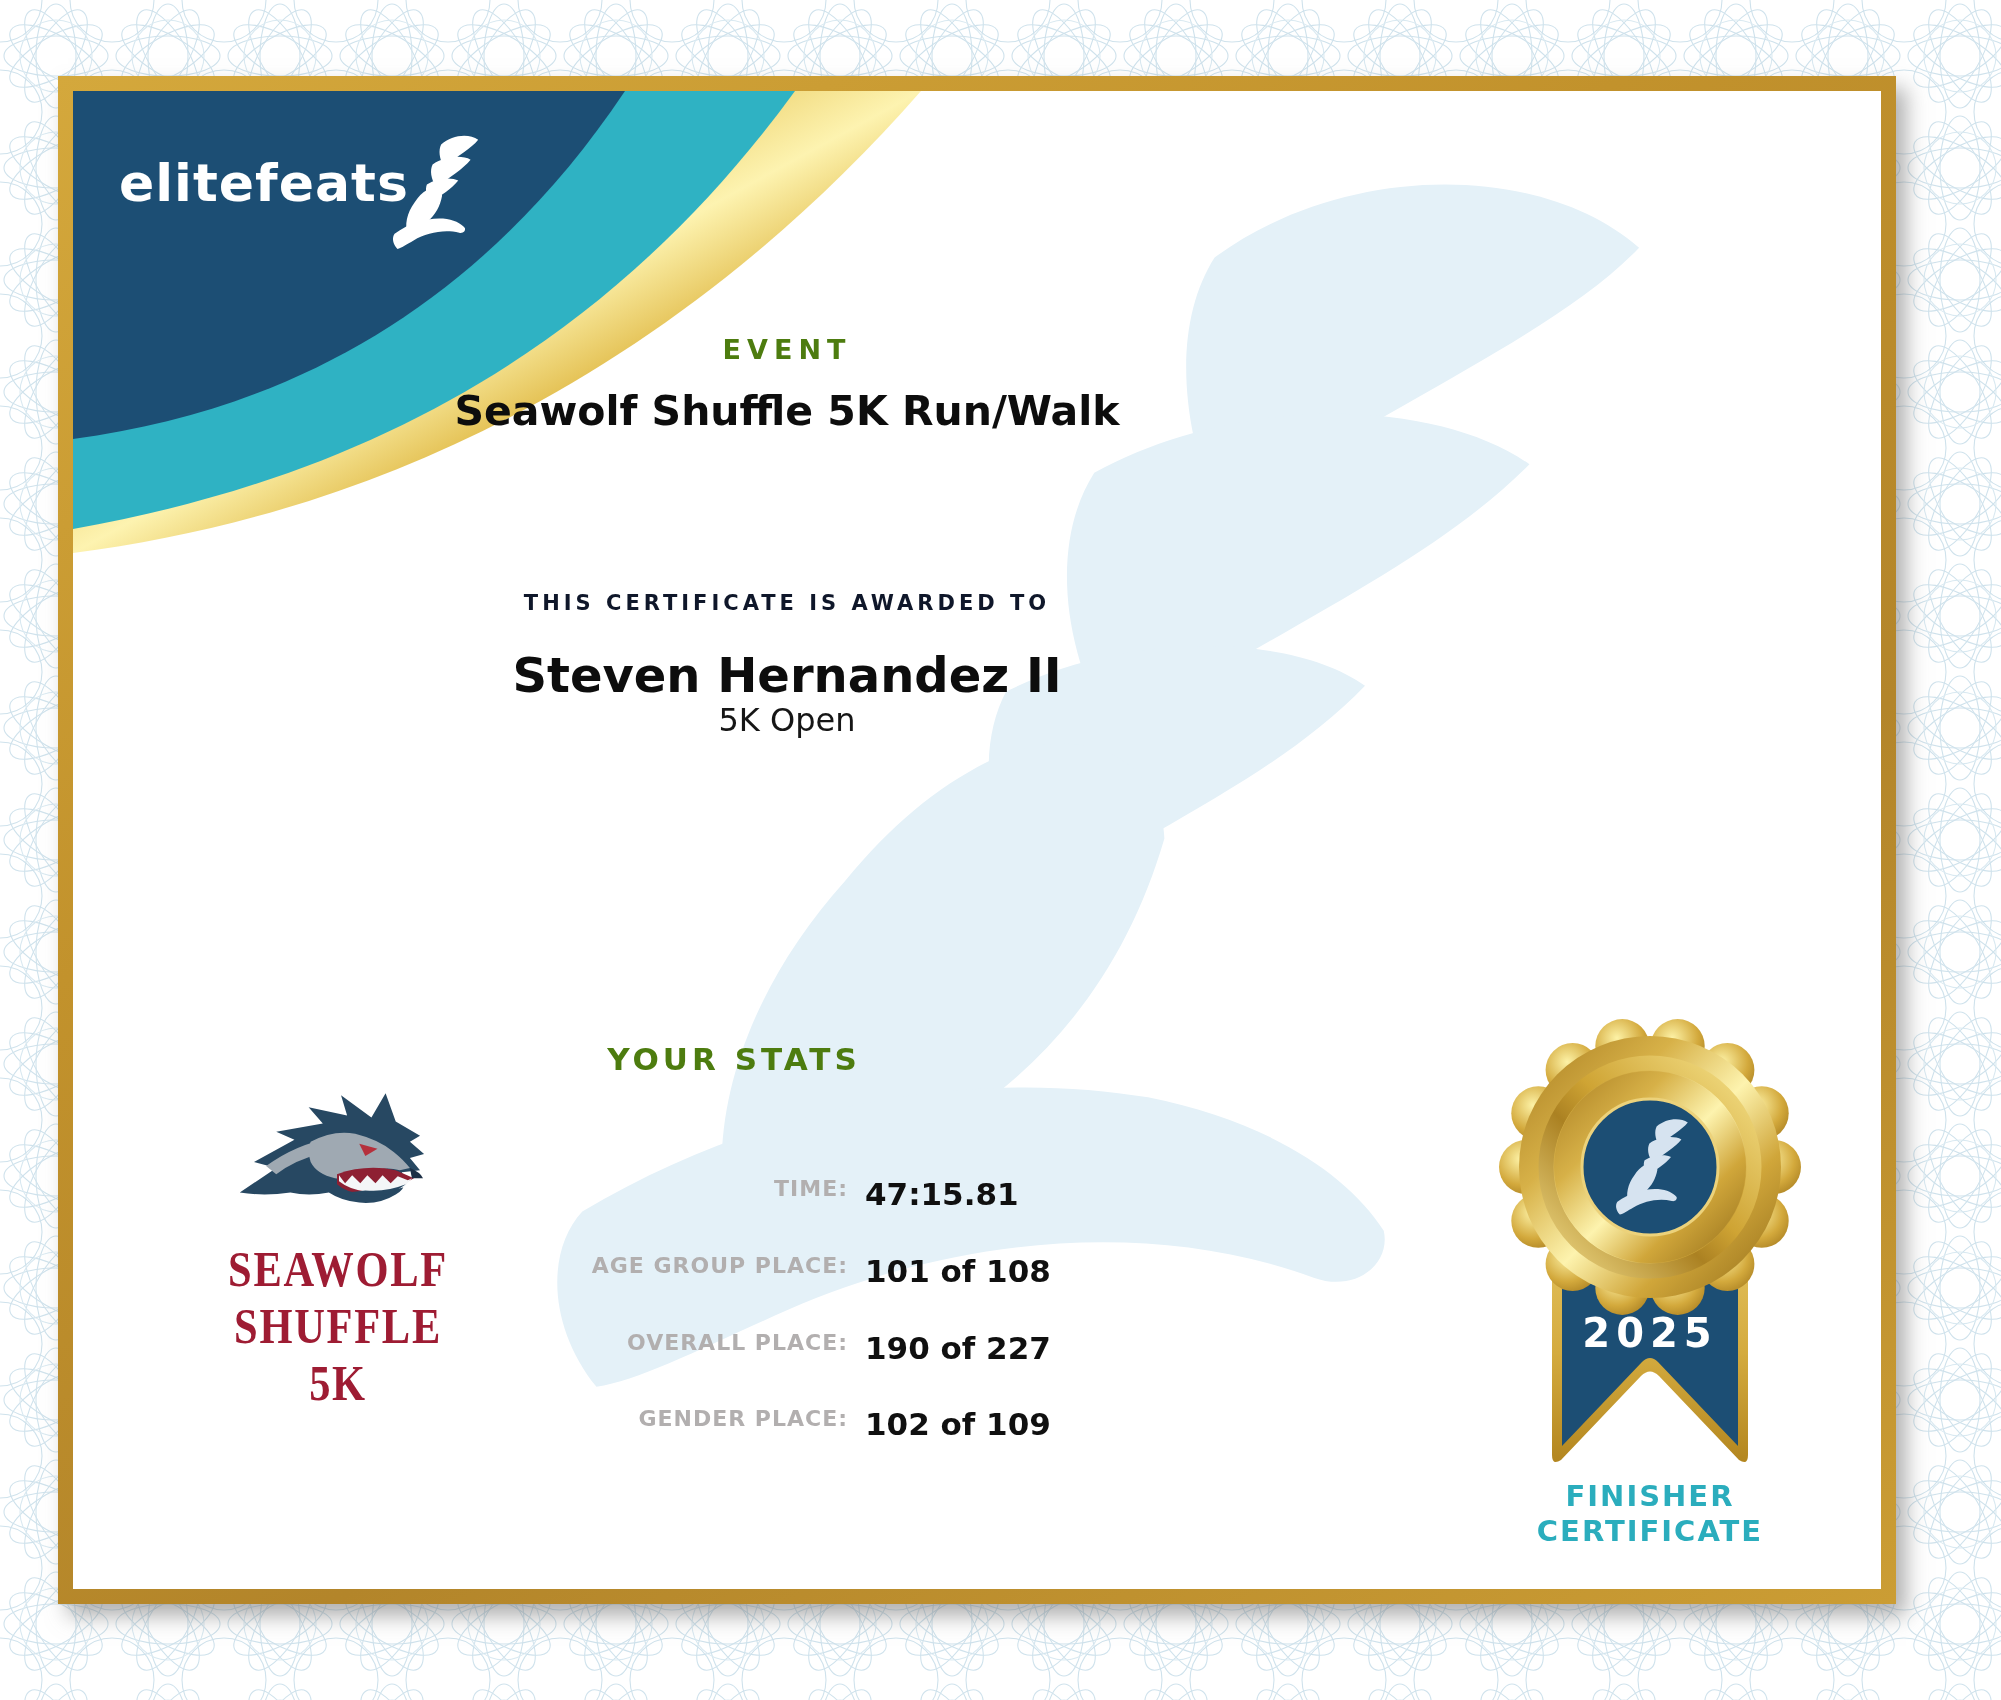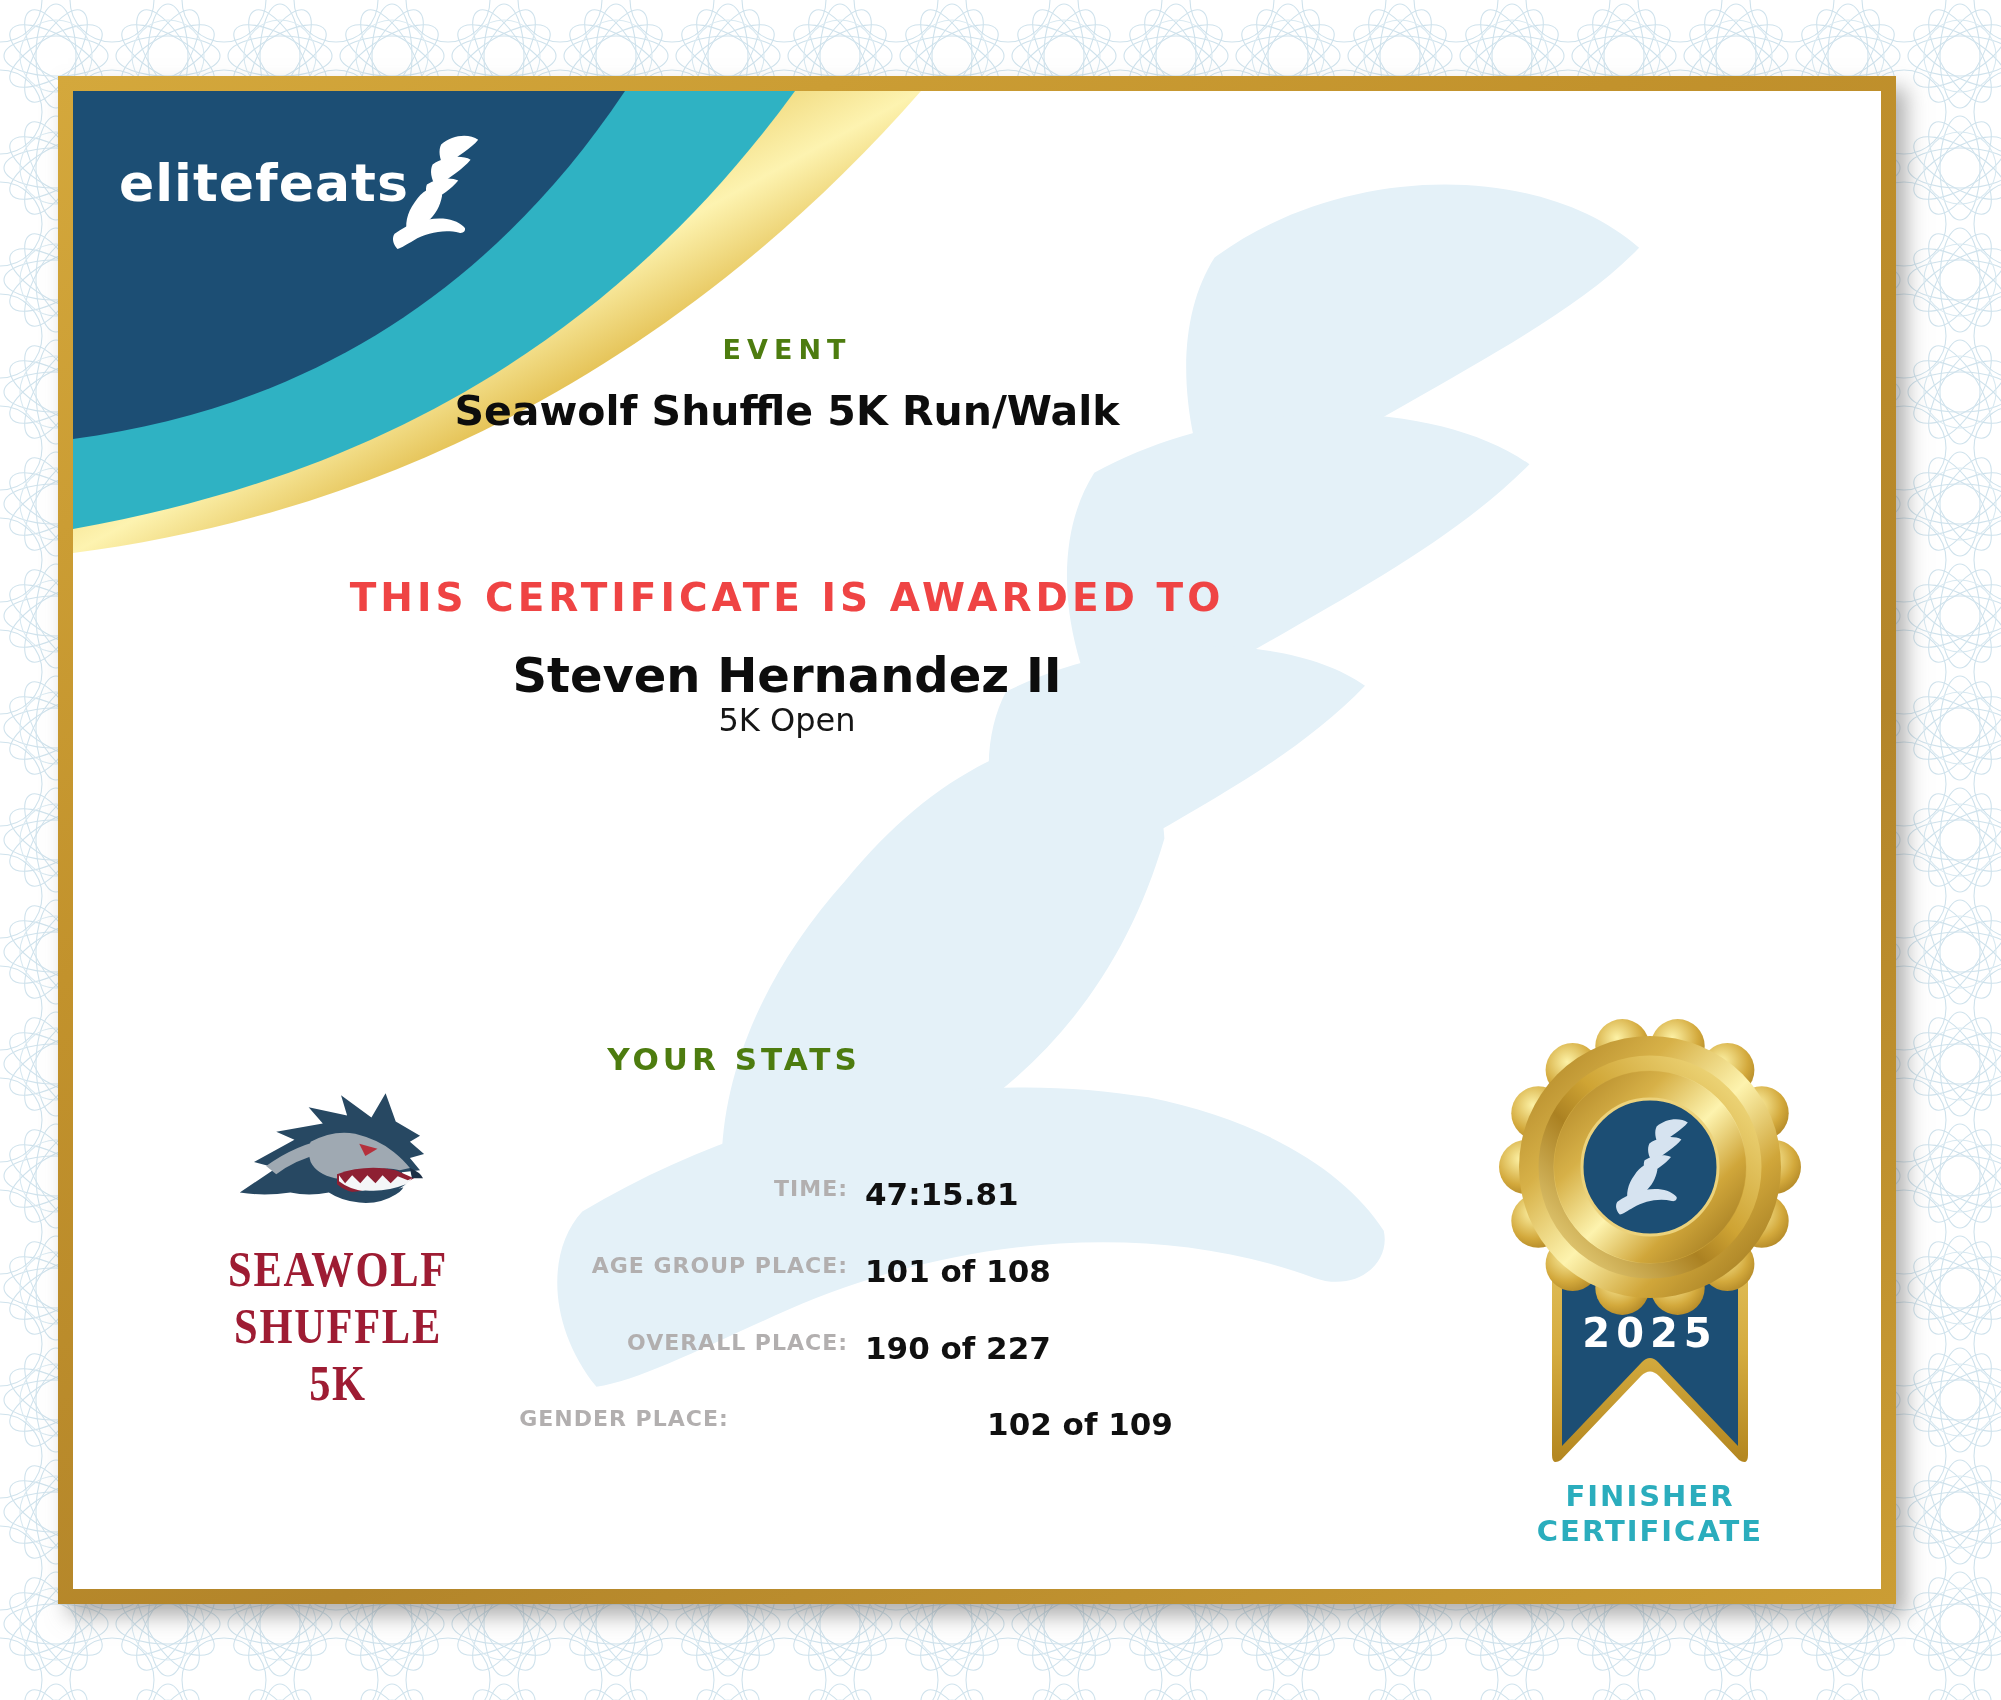--- a/index.html
+++ b/index.html
@@ -14,29 +14,29 @@
          box-shadow:10px 12px 20px rgba(110,110,110,.55);}
   .inner{position:absolute;left:73px;top:91px;width:1808px;height:1498px;background:#ffffff;overflow:hidden;}
   .watermark{left:470px;top:26px;transform:rotate(6deg);transform-origin:50% 50%;z-index:1;}
   .corner{left:0;top:0;z-index:2;}
   .brand-text{left:46px;top:62px;font-size:52px;font-weight:bold;color:#ffffff;letter-spacing:1px;z-index:3;}
   .brand-icon{left:314px;top:42px;z-index:3;}
   .center-col{left:0;width:1428px;text-align:center;z-index:3;}
   .label-gray{color:#4d7c0f;font-weight:bold;}
   #event-label{top:243px;font-size:27px;letter-spacing:6px;}
   #event-title{top:296px;font-size:41px;font-weight:bold;color:#0d0d0d;}
-  #award-label{top:484px;font-size:39px;letter-spacing:4px;color:#ef4444;}
+  #award-label{top:500px;font-size:21px;letter-spacing:4px;color:#0f172a;}
   #recipient-name{top:556px;font-size:48px;font-weight:bold;color:#0d0d0d;}
   #division{top:610px;font-size:32px;color:#161616;font-weight:normal;}
   #stats-heading{top:950px;width:1322px;font-size:31px;letter-spacing:4px;}
   .stat-label{left:327px;width:448px;text-align:right;font-size:22px;color:#b2afaf;
               font-weight:bold;letter-spacing:1px;z-index:3;}
   .stat-value{left:792px;width:430px;text-align:left;font-size:31px;color:#101010;
               font-weight:bold;z-index:3;}
-  .row1{top:1085px;} .row2{top:1162px;} .row3{top:1239px;} .row4{top:1315px;text-align:center;}
+  .row1{top:1085px;} .row2{top:1162px;} .row3{top:1239px;} .row4{top:1315px;}
   .wolf-logo{left:158px;top:988px;z-index:3;}
   .race-name{left:130px;top:1150px;width:270px;text-align:center;z-index:3;
              font-family:"Liberation Serif","DejaVu Serif",serif;font-weight:bold;color:#9e1c33;
              transform:scaleX(.85);transform-origin:50% 0;}
   .race-line1{font-size:50px;line-height:57px;letter-spacing:2px;}
   .race-line2{font-size:50px;line-height:57px;letter-spacing:2px;}
   .race-line3{font-size:50px;line-height:57px;letter-spacing:2px;}
   .medal{left:1422px;top:914px;z-index:3;}
   .badge-caption{left:1422px;top:1388px;width:310px;text-align:center;font-size:29px;
                  font-weight:bold;color:#2badbd;letter-spacing:2px;line-height:35px;z-index:3;}

